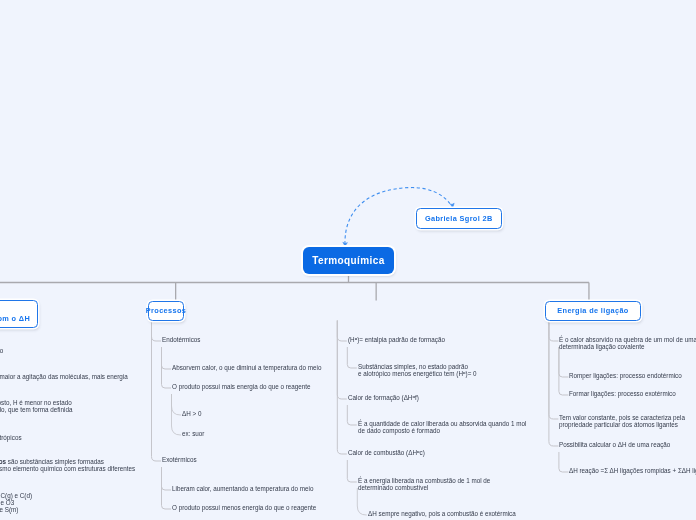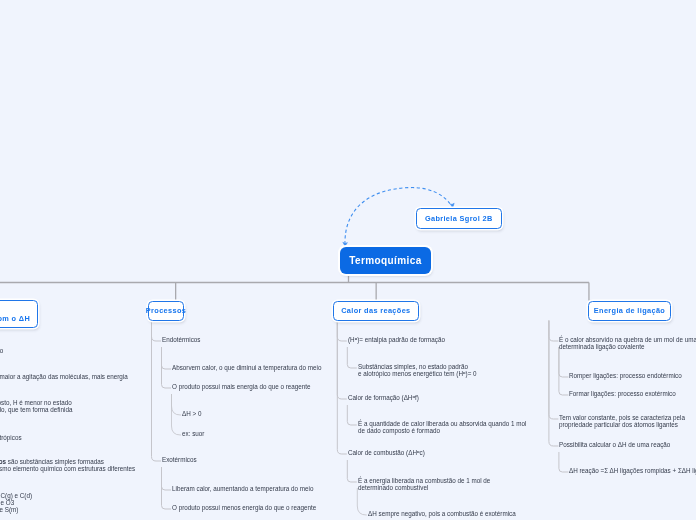--- a/index.html
+++ b/index.html
@@ -3,21 +3,21 @@
 <meta charset="utf-8">
 <style>
   html,body{margin:0;padding:0;}
   body{width:696px;height:520px;background:#f0f4fd;font-family:"Liberation Sans",sans-serif;
        overflow:hidden;position:relative;-webkit-font-smoothing:antialiased;}
   #canvas{position:absolute;left:0;top:0;width:696px;height:520px;}
   svg#links{position:absolute;left:0;top:0;width:696px;height:520px;overflow:visible;}
   .node{position:absolute;will-change:transform;box-sizing:border-box;display:flex;align-items:center;justify-content:center;
         text-align:left;border-radius:4.5px;}
   .node-root{background:#0b6ae4;color:#fff;font-weight:bold;font-size:10px;letter-spacing:0.4px;border-radius:6px;
-             box-shadow:0 0 0 2px #ffffff, 1px 2px 3px rgba(70,80,100,.28);margin-left:37px;}
+             box-shadow:0 0 0 2px #ffffff, 1px 2px 3px rgba(70,80,100,.28);}
   .node-main{background:#fff;color:#1675ee;border:1.9px solid #2076e8;font-weight:bold;font-size:7.35px;letter-spacing:0.36px;
              box-shadow:0 0 0 1.5px #ffffff, 1px 2px 3px rgba(70,80,100,.25);line-height:9.5px;}
   .leaf{position:absolute;will-change:transform;font-size:6.3px;color:#333a4a;line-height:7px;white-space:pre;}
   .leaf b{font-weight:bold;}
   .sup{font-size:4.2px;position:relative;top:-1.6px;line-height:0;font-weight:bold;}
 </style>
 </head>
 <body>
 
 <div id="canvas">
@@ -80,31 +80,28 @@
       <span>Processos</span>
     </div>
     <div class="leaf" style="left: 162px; top: 336px;">Endotérmicos</div>
     <div class="leaf" style="left: 172px; top: 364px;">Absorvem calor, o que diminui a temperatura do meio</div>
     <div class="leaf" style="left: 172px; top: 383px;">O produto possui mais energia do que o reagente</div>
     <div class="leaf" style="left: 182px; top: 410px;">ΔH &gt; 0</div>
     <div class="leaf" style="left: 182px; top: 430px;">ex: suor</div>
     <div class="leaf" style="left: 162px; top: 456px;">Exotérmicos</div>
     <div class="leaf" style="left: 172px; top: 485px;">Liberam calor, aumentando a temperatura do meio</div>
     <div class="leaf" style="left: 172px; top: 504px;">O produto possui menos energia do que o reagente</div>
-    <div class="node node-main" style="left: 333.3px; top: 300.5px; width: 85.7px; height: 20px;">
-      <span>Calor das reações</span>
-    </div>
     <div class="leaf" style="left: 347.8px; top: 336px;">(H<span class="sup">o</span>)= entalpia padrão de formação</div>
     <div class="leaf" style="left: 357.8px; top: 363px;">Substâncias simples, no estado padrão<br>e alotrópico menos energético tem (H<span class="sup">o</span>)= 0</div>
     <div class="leaf" style="left: 347.8px; top: 394px;">Calor de formação (ΔH<span class="sup">o</span>f)</div>
     <div class="leaf" style="left: 357.8px; top: 420px;">É a quantidade de calor liberada ou absorvida quando 1 mol<br>de dado composto é formado</div>
     <div class="leaf" style="left: 347.8px; top: 449px;">Calor de combustão (ΔH<span class="sup">o</span>c)</div>
     <div class="leaf" style="left: 357.8px; top: 477px;">É a energia liberada na combustão de 1 mol de<br>determinado combustível</div>
     <div class="leaf" style="left: 367.8px; top: 510px;">ΔH sempre negativo, pois a combustão é exotérmica</div>
-    <div class="node node-main" style="left: 544.9px; top: 300.5px; width: 83px; height: 20px; margin-left: 43px;">
+    <div class="node node-main" style="left: 544.9px; top: 300.5px; width: 96px; height: 20px;">
       <span>Energia de ligação</span>
     </div>
     <div class="leaf" style="left: 559.4px; top: 336px;">É o calor absorvido na quebra de um mol de uma<br>determinada ligação covalente</div>
     <div class="leaf" style="left: 569.4px; top: 372px;">Romper ligações: processo endotérmico</div>
     <div class="leaf" style="left: 569.4px; top: 390px;">Formar ligações: processo exotérmico</div>
     <div class="leaf" style="left: 559.4px; top: 414px;">Tem valor constante, pois se caracteriza pela<br>propriedade particular dos átomos ligantes</div>
     <div class="leaf" style="left: 559.4px; top: 441px;">Possibilita calcular o ΔH de uma reação</div>
     <div class="leaf" style="left: 569.4px; top: 467px;">ΔH reação =Σ ΔH ligações rompidas + ΣΔH ligações formadas</div>
   </div>
 

